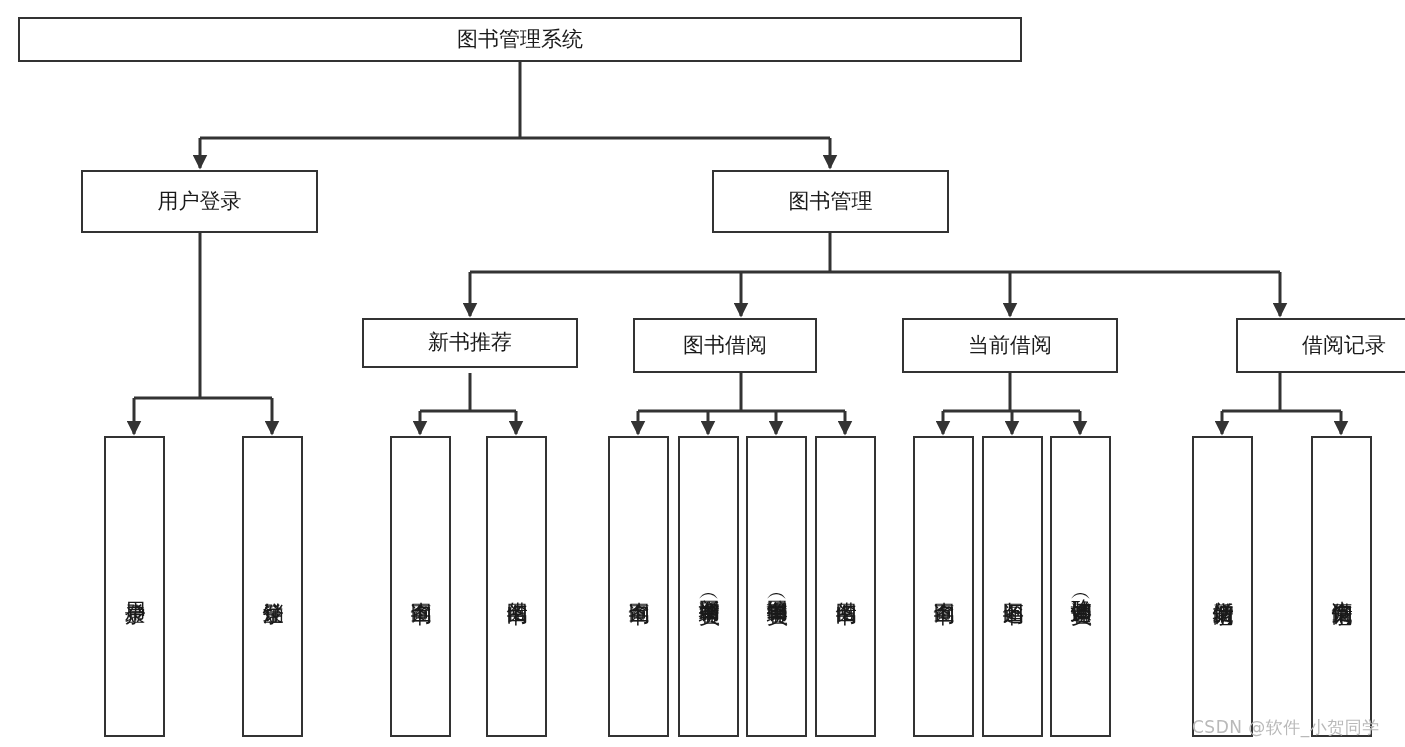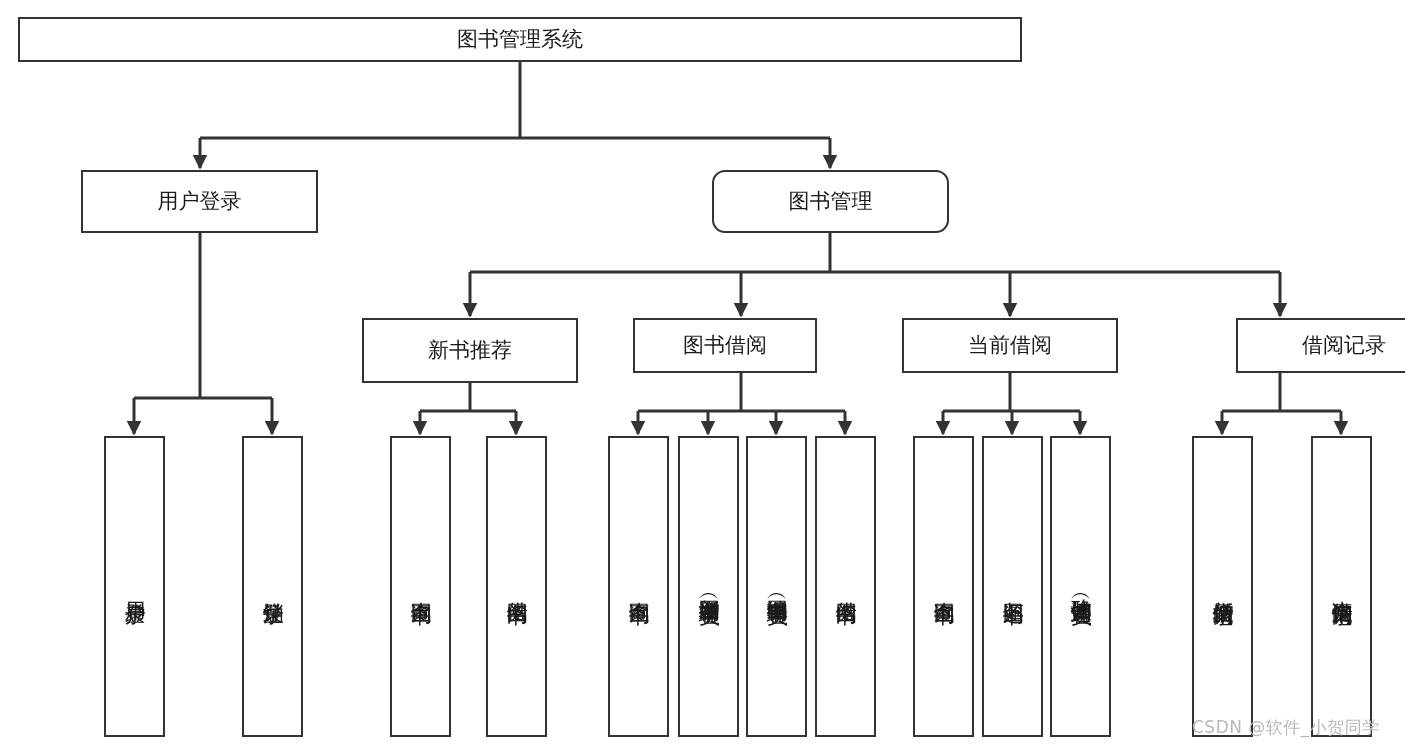--- a/index.html
+++ b/index.html
@@ -116,25 +116,25 @@
     </g>
   </svg>
 
   <div class="node-box root" style="left:18px; top:17px; width:1004px; height:45px;">
     <span class="label-h">图书管理系统</span>
   </div>
 
   <div class="node-box" style="left:81px; top:170px; width:237px; height:63px;">
     <span class="label-h">用户登录</span>
   </div>
-  <div class="node-box" style="left:712px; top:170px; width:237px; height:63px;border-radius:13px;">
+  <div class="node-box" style="left:712px; top:170px; width:237px; height:63px;">
     <span class="label-h">图书管理</span>
   </div>
 
-  <div class="node-box" style="left:362px; top:318px; width:216px; height:65px;">
+  <div class="node-box" style="left:362px; top:318px; width:216px; height:50px;">
     <span class="label-h">新书推荐</span>
   </div>
   <div class="node-box" style="left:633px; top:318px; width:184px; height:55px;">
     <span class="label-h">图书借阅</span>
   </div>
   <div class="node-box" style="left:902px; top:318px; width:216px; height:55px;text-align:center;">
     <span class="label-h">当前借阅</span>
   </div>
   <div class="node-box" style="left:1236px; top:318px; width:216px; height:55px;">
     <span class="label-h">借阅记录</span>

